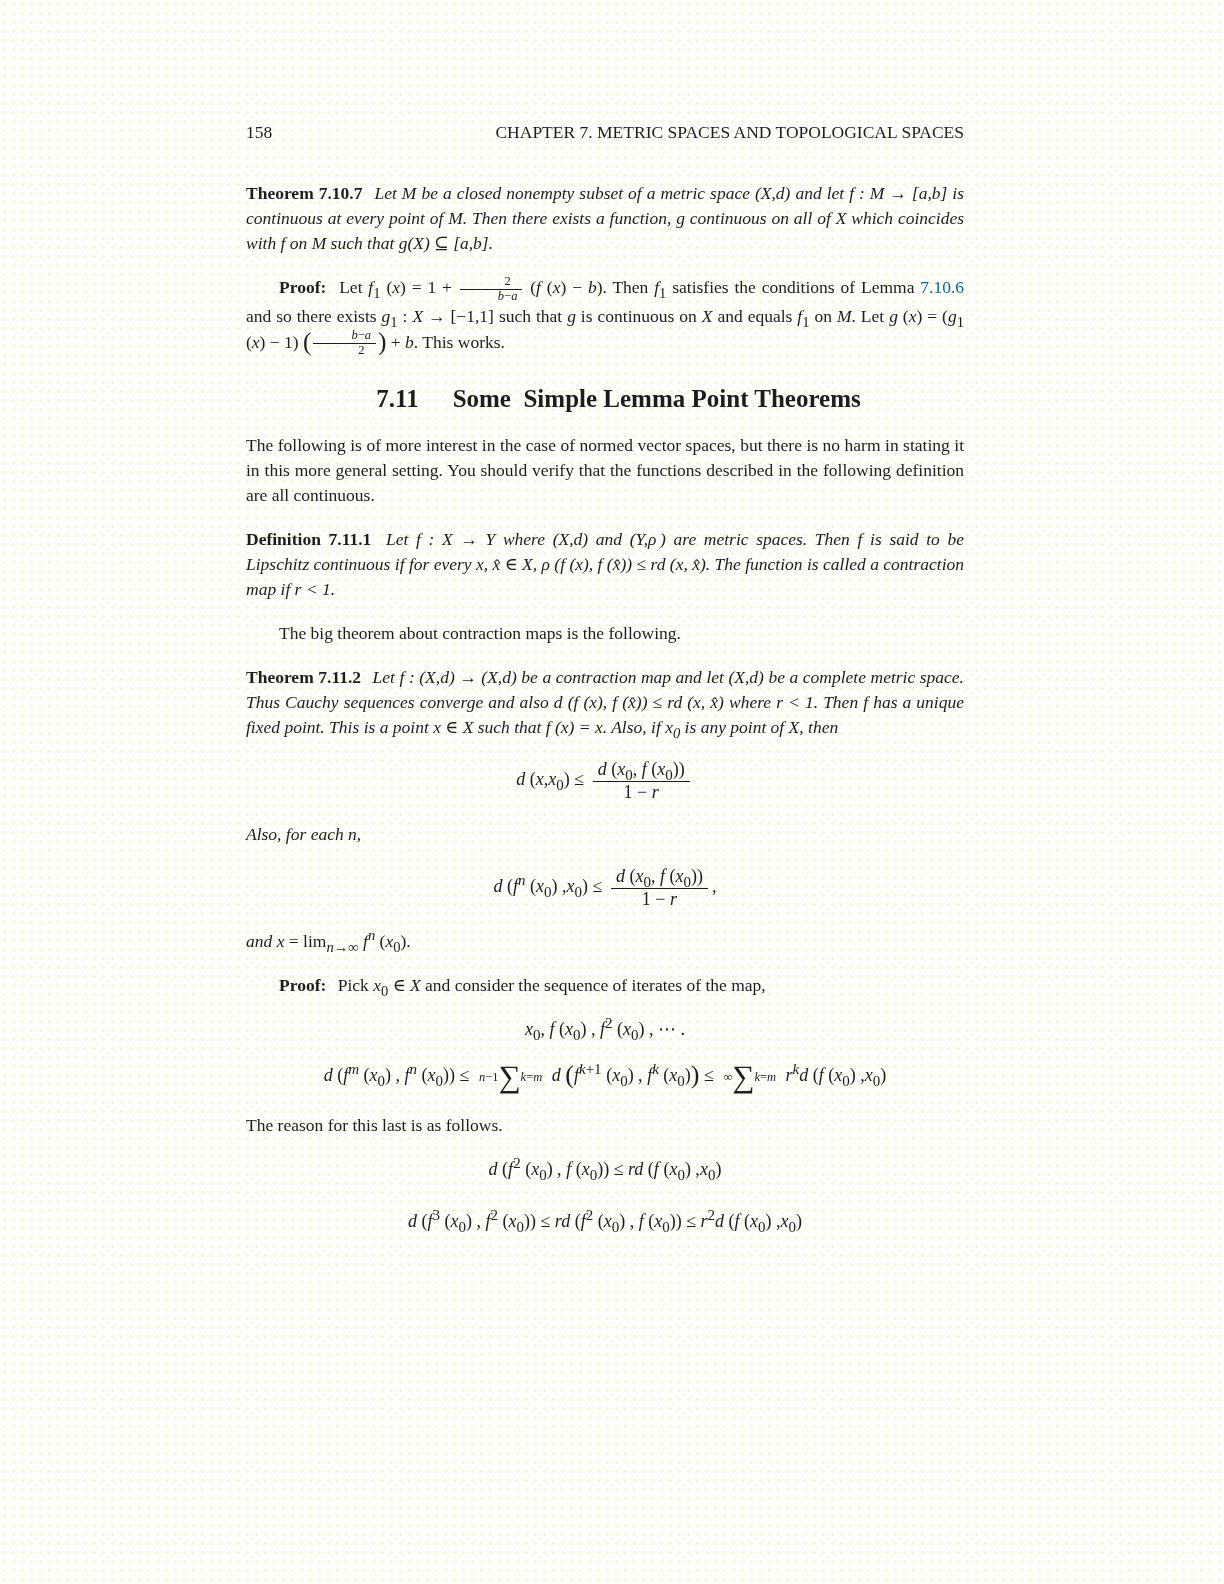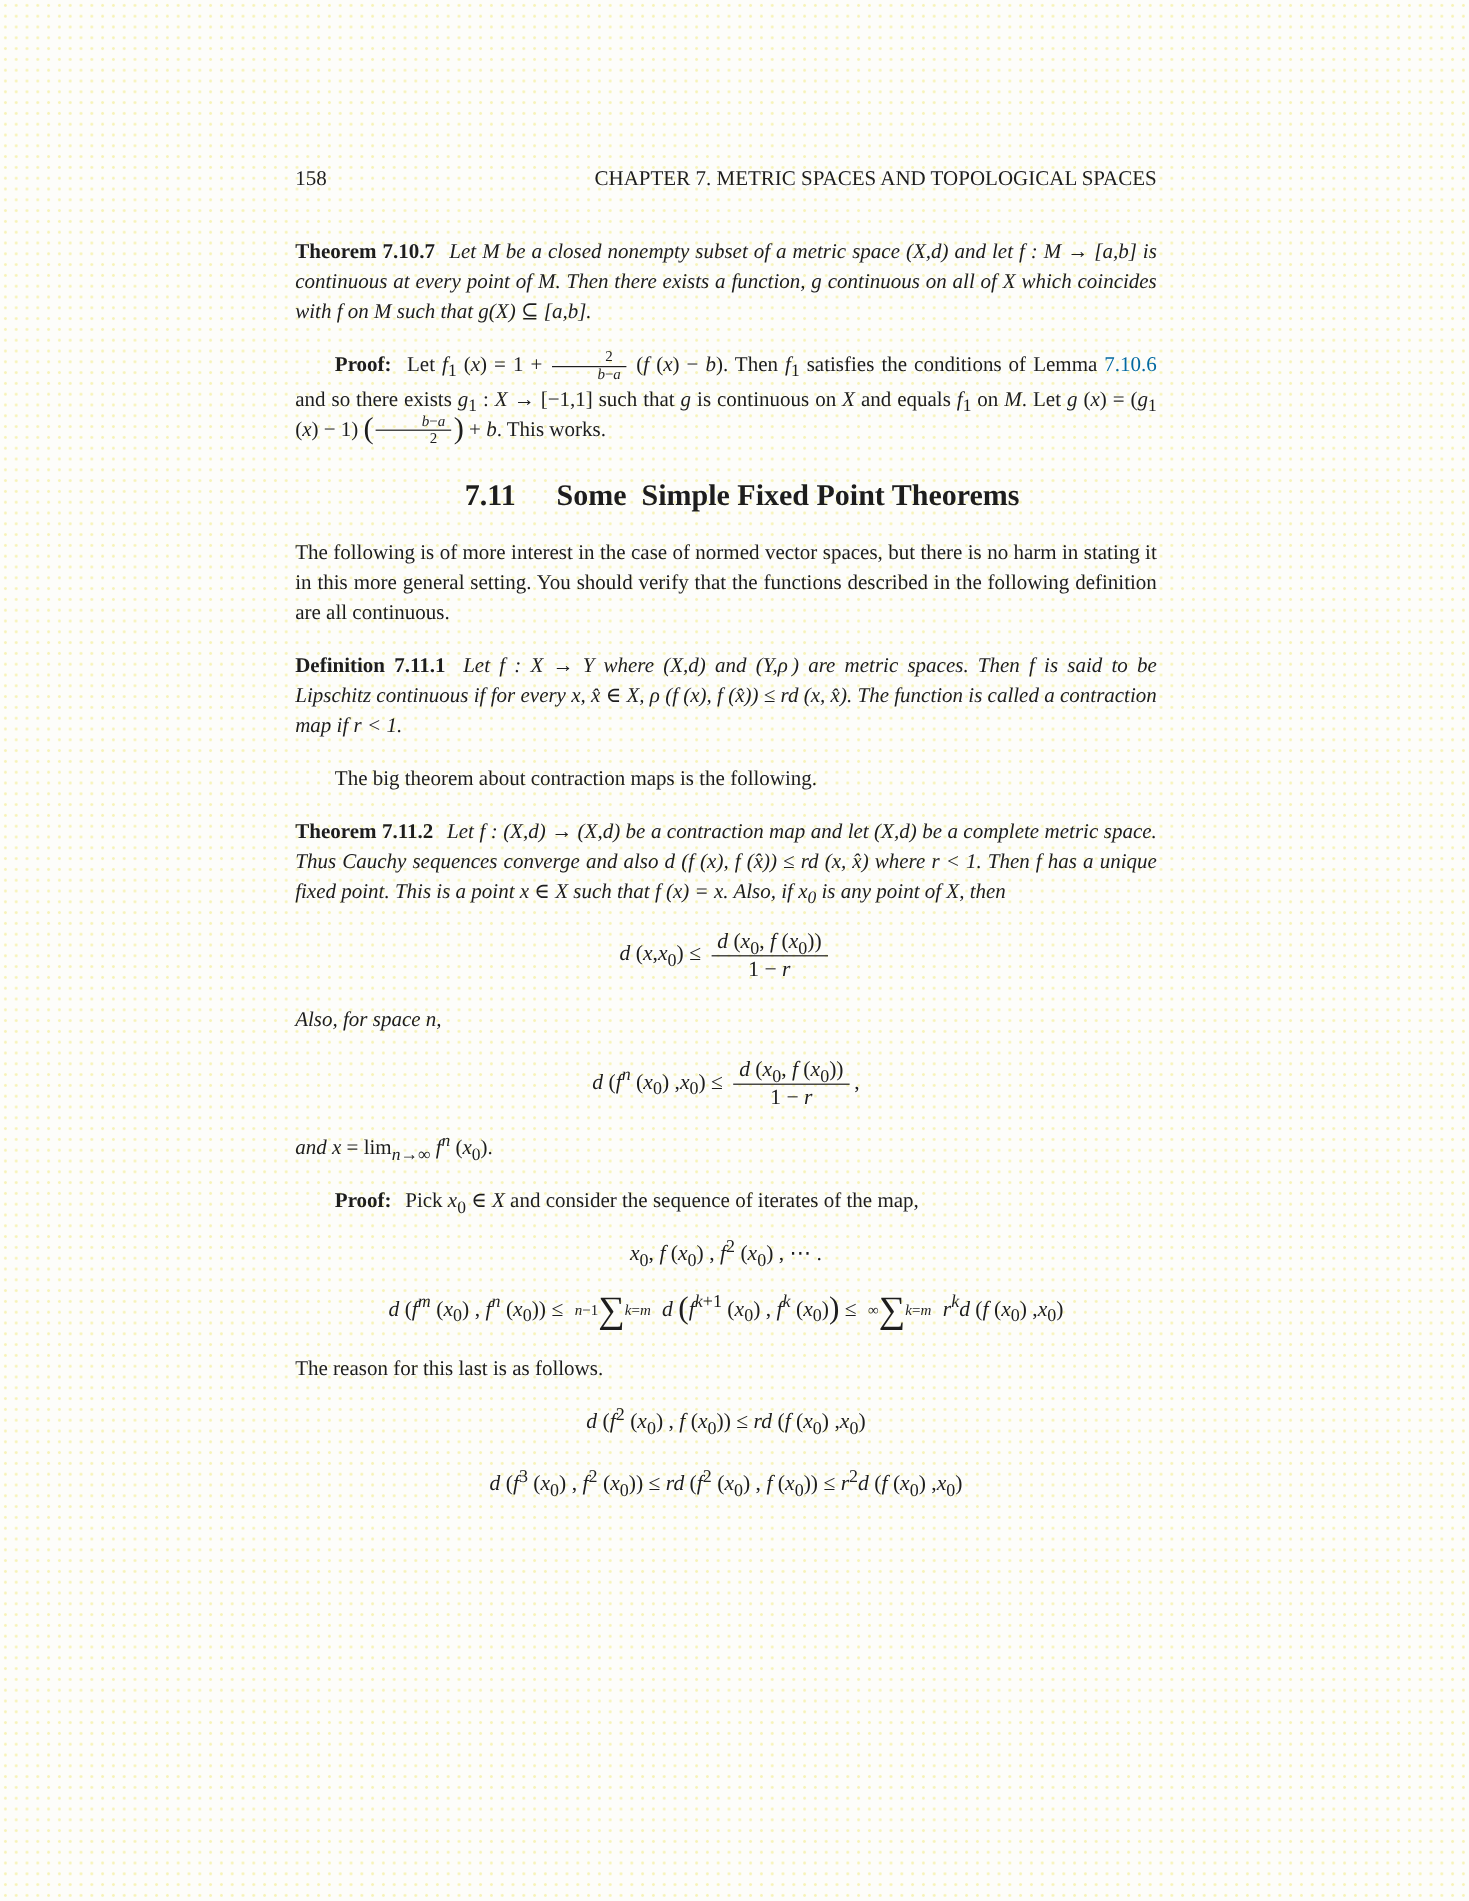--- a/index.html
+++ b/index.html
@@ -7,21 +7,21 @@
     width: 1224px; height: 1584px;
     background-color: #fdfdfa;
     background-image: radial-gradient(circle, rgba(236,226,80,0.40) 0.8px, rgba(236,226,80,0) 1.5px);
     background-size: 9px 9px;
     color: #1d1d1d;
     font-family: "Liberation Serif", "DejaVu Serif", serif;
     font-size: 17.5px;
     line-height: 25px;
     -webkit-font-smoothing: antialiased;
   }
-  .page { padding: 92px 260px 0 246px; margin-top: 44px; }
+  .page { padding: 120px 260px 0 246px; }
   .header {
     display: flex; justify-content: space-between; align-items: baseline;
     margin-bottom: 36px;
   }
   p.block { margin: 0 0 19px 0; text-align: justify; }
   .indent { text-indent: 33px; }
   .lbl { margin-right: 7px; }
   .it { font-style: italic; }
   .rm { font-style: normal; }
   .section-heading {
@@ -73,21 +73,21 @@
         </span> (<i>f</i> (<i>x</i>) − <i>b</i>). Then <i>f</i><sub>1</sub> satisfies the conditions of Lemma</span>
     <a class="ref-link">7.10.6</a>
     <span>and so there exists <i>g</i><sub>1</sub> : <i>X</i> → [−1,1] such that <i>g</i> is continuous on <i>X</i> and equals <i>f</i><sub>1</sub> on <i>M</i>. Let <i>g</i> (<i>x</i>) = (<i>g</i><sub>1</sub> (<i>x</i>) − 1) <span class="bigp">(</span><span class="frac fsmall">
           <span class="num"><i>b</i>−<i>a</i></span>
           <span class="den">2</span>
         </span><span class="bigp">)</span> + <i>b</i>. This works.</span>
   </p>
 
   <div class="section-heading">
     <span>7.11</span>
-    <span>Some  Simple Fixed Point Theorems</span>
+    <span>Some  Simple Lemma Point Theorems</span>
   </div>
 
   <p class="block">The following is of more interest in the case of normed vector spaces, but there is no harm in stating it in this more general setting. You should verify that the functions described in the following definition are all continuous.</p>
 
   <p class="block">
     <b class="lbl">Definition 7.11.1</b>
     <span class="it">Let f : X → Y where (X,d) and (Y,ρ ) are metric spaces. Then f is said to be Lipschitz continuous if for every x, x̂ ∈ X, ρ (f (x), f (x̂)) ≤ rd (x, x̂). The function is called a contraction map if r &lt; 1.</span>
   </p>
 
   <p class="block indent">The big theorem about contraction maps is the following.</p>
@@ -95,21 +95,21 @@
   <p class="block">
     <b class="lbl">Theorem 7.11.2</b>
     <span class="it">Let f : (X,d) → (X,d) be a contraction map and let (X,d) be a complete metric space. Thus Cauchy sequences converge and also d (f (x), f (x̂)) ≤ rd (x, x̂) where r &lt; 1. Then f has a unique fixed point. This is a point x ∈ X such that f (x) = x. Also, if x<sub>0</sub> is any point of X, then</span>
   </p>
 
   <div class="eq"><i>d</i> (<i>x</i>,<i>x</i><sub>0</sub>) ≤ <span class="frac">
         <span class="num"><i>d</i> (<i>x</i><sub>0</sub>, <i>f</i> (<i>x</i><sub>0</sub>))</span>
         <span class="den">1 − <i>r</i></span>
       </span></div>
 
-  <p class="block it">Also, for space n,</p>
+  <p class="block it">Also, for each n,</p>
 
   <div class="eq"><i>d</i> (<i>f</i><sup><i>n</i></sup> (<i>x</i><sub>0</sub>) ,<i>x</i><sub>0</sub>) ≤ <span class="frac">
         <span class="num"><i>d</i> (<i>x</i><sub>0</sub>, <i>f</i> (<i>x</i><sub>0</sub>))</span>
         <span class="den">1 − <i>r</i></span>
       </span>,</div>
 
   <p class="block"><i>and x</i> = <span class="rm">lim</span><sub><i>n</i>→∞</sub> <i>f</i><sup><i>n</i></sup> (<i>x</i><sub>0</sub>).</p>
 
   <p class="block indent">
     <b class="lbl">Proof:</b>

